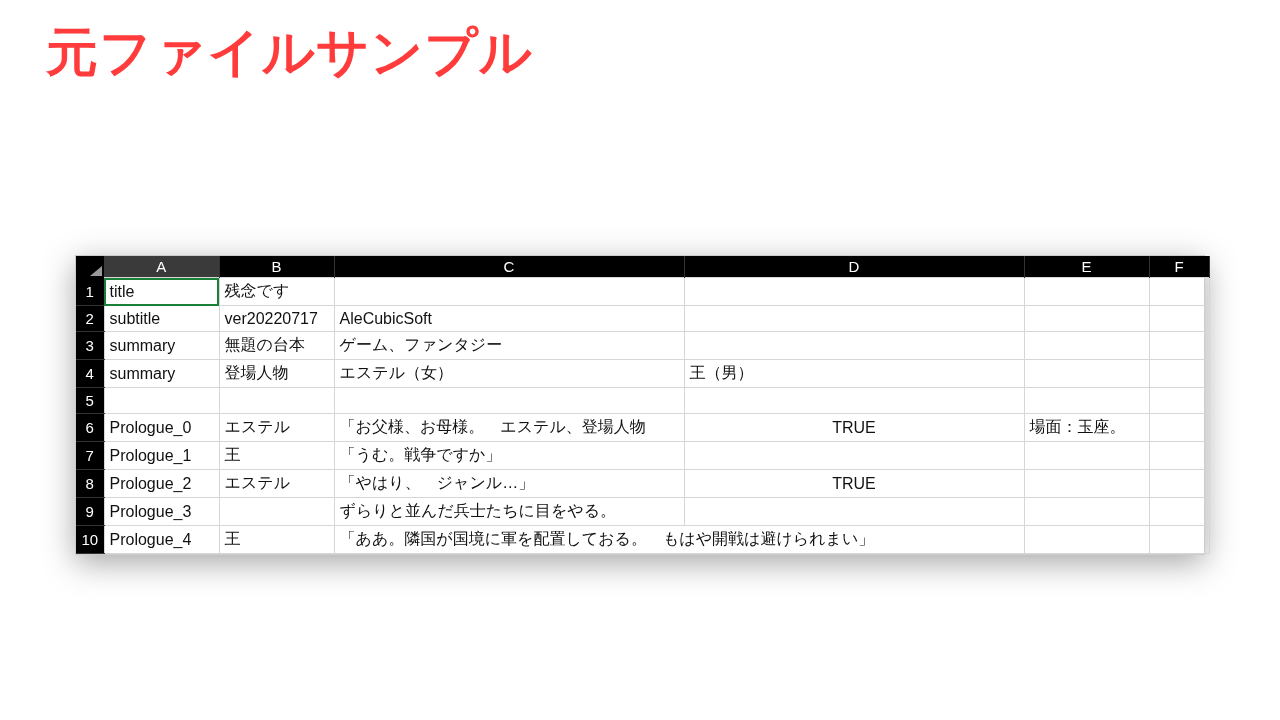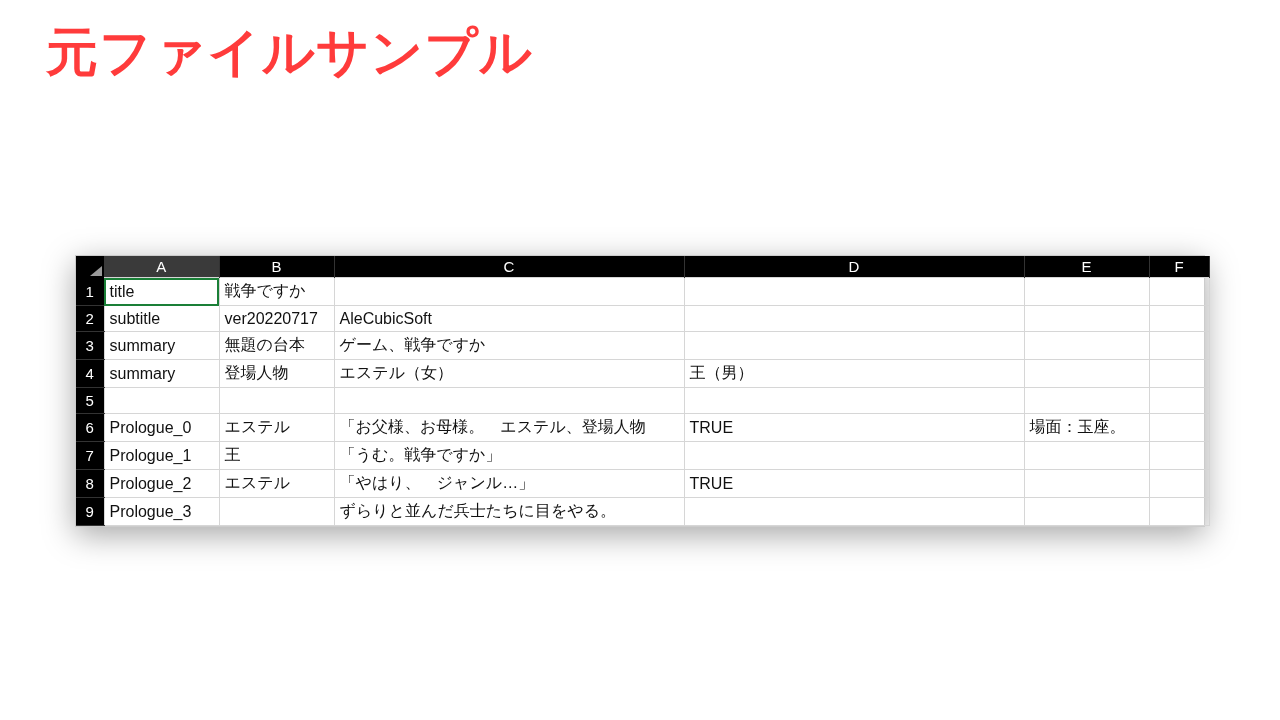--- a/index.html
+++ b/index.html
@@ -71,21 +71,21 @@
   td.cell {
     border: 1px solid #d6d6d6;
     padding: 3px 5px;
     height: 26px;
     white-space: nowrap;
     overflow: visible;
     vertical-align: middle;
     font-size: 16px;
     color: #111;
   }
-  td.cell.center { text-align: left; }
+  td.cell.center { text-align: center; }
   td.active {
     outline: 2px solid #1a7f37;
     outline-offset: -2px;
     position: relative;
     z-index: 2;
     margin-left: 33px;
   }
   
   col.c-corner { width: 28px; }
   col.c-A { width: 115px; }
@@ -119,40 +119,40 @@
         <th class="colhead">C</th>
         <th class="colhead">D</th>
         <th class="colhead">E</th>
         <th class="colhead">F</th>
       </tr>
     </thead>
     <tbody>
       <tr>
         <th class="rowhead">1</th>
         <td class="cell active">title</td>
-        <td class="cell">戦争ですか</td>
+        <td class="cell">残念です</td>
         <td class="cell"></td>
         <td class="cell"></td>
         <td class="cell"></td>
         <td class="cell"></td>
       </tr>
       <tr>
         <th class="rowhead">2</th>
         <td class="cell">subtitle</td>
         <td class="cell">ver20220717</td>
         <td class="cell">AleCubicSoft</td>
         <td class="cell"></td>
         <td class="cell"></td>
         <td class="cell"></td>
       </tr>
       <tr>
         <th class="rowhead">3</th>
         <td class="cell">summary</td>
         <td class="cell">無題の台本</td>
-        <td class="cell">ゲーム、戦争ですか</td>
+        <td class="cell">ゲーム、ファンタジー</td>
         <td class="cell"></td>
         <td class="cell"></td>
         <td class="cell"></td>
       </tr>
       <tr>
         <th class="rowhead">4</th>
         <td class="cell">summary</td>
         <td class="cell">登場人物</td>
         <td class="cell">エステル（女）</td>
         <td class="cell">王（男）</td>
@@ -197,15 +197,23 @@
       </tr>
       <tr>
         <th class="rowhead">9</th>
         <td class="cell">Prologue_3</td>
         <td class="cell"></td>
         <td class="cell">ずらりと並んだ兵士たちに目をやる。</td>
         <td class="cell"></td>
         <td class="cell"></td>
         <td class="cell"></td>
       </tr>
+      <tr>
+        <th class="rowhead">10</th>
+        <td class="cell">Prologue_4</td>
+        <td class="cell">王</td>
+        <td class="cell" colspan="2">「ああ。隣国が国境に軍を配置しておる。　もはや開戦は避けられまい」</td>
+        <td class="cell"></td>
+        <td class="cell"></td>
+      </tr>
     </tbody>
   </table>
 </div>
 
 </body></html>

